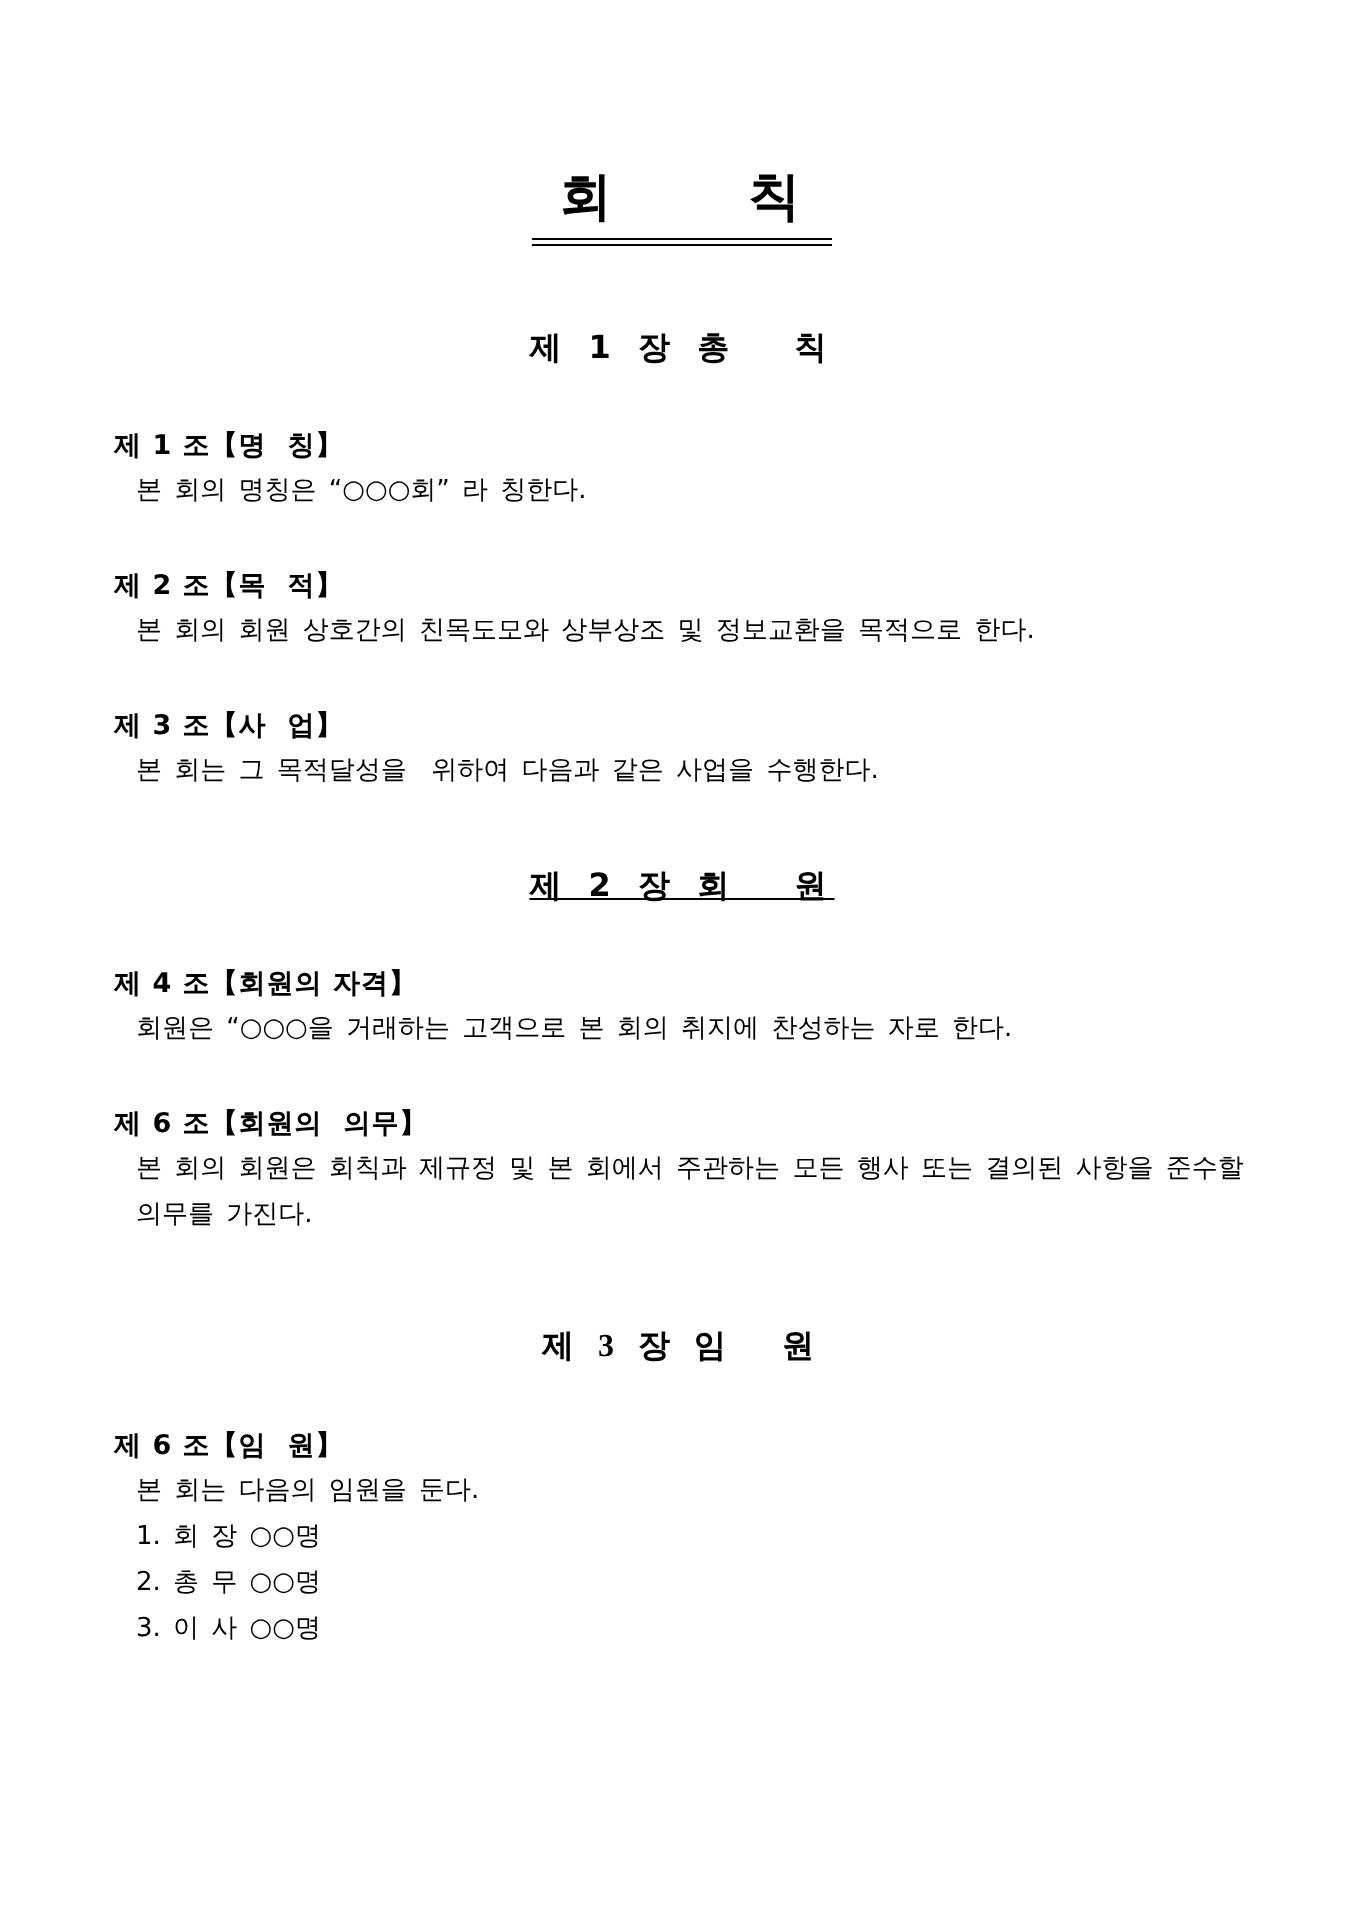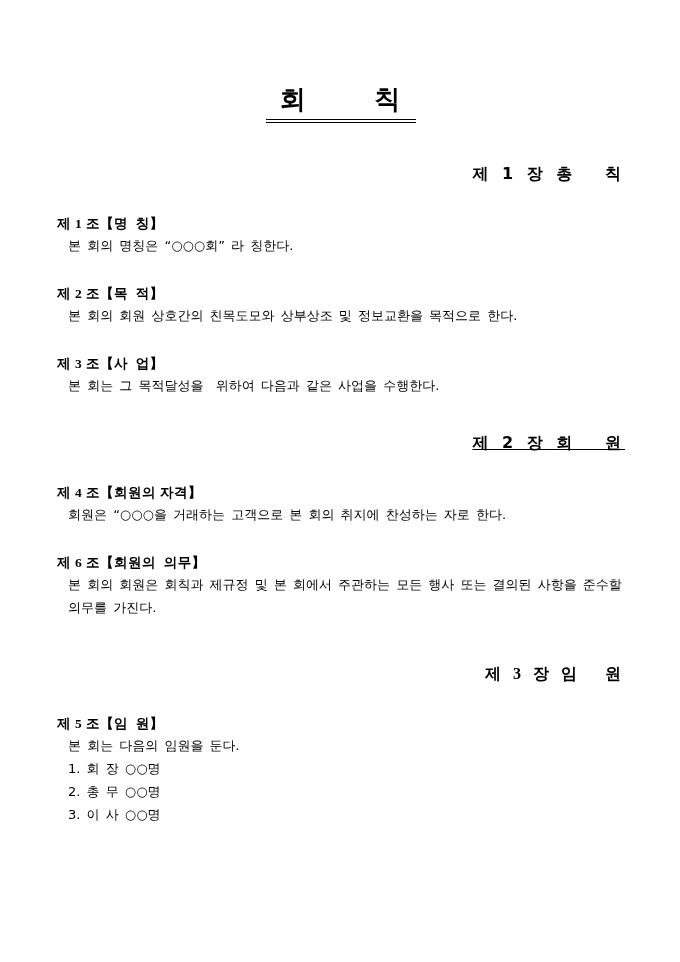--- a/index.html
+++ b/index.html
@@ -28,40 +28,39 @@
     font-size: 26px;
     font-weight: bold;
     letter-spacing: 2px;
     white-space: pre;
     line-height: 26px;
     border-bottom: 4px double #000000;
     padding: 0 14px 7px 14px;
   }
   .chapter-heading {
     margin: 0 0 28px 0;
-    text-align: right;
+    text-align: center;
     font-size: 16px;
     font-weight: bold;
     letter-spacing: 4px;
     white-space: pre;
     line-height: 22px;
   }
   .chapter-heading.ch1 { margin-top: 40px; }
   .chapter-heading.ch2 { margin-top: 35px; text-decoration: underline; }
   .chapter-heading.ch3 { margin-top: 44px; font-family: Liberation Serif, serif; }
   .article { margin: 0; }
   .article + .article { margin-top: 26px; }
   .article-heading {
     margin: 0;
     font-size: 13.5px;
     font-weight: bold;
     white-space: pre;
     line-height: 21px;
     letter-spacing: 0.5px;
-    font-family: Liberation Serif, serif;
   }
   .article-body { margin: 0; }
   .body-line {
     margin: 0;
     font-size: 13px;
     font-weight: normal;
     line-height: 23px;
     white-space: pre;
     word-spacing: 2px;
     letter-spacing: 0px;
@@ -114,21 +113,21 @@
     <h3 class="article-heading">제 6 조【회원의  의무】</h3>
     <div class="article-body">
       <p class="body-line">본 회의 회원은 회칙과 제규정 및 본 회에서 주관하는 모든 행사 또는 결의된 사항을 준수할</p>
       <p class="body-line">의무를 가진다.</p>
     </div>
   </div>
 
   <h2 class="chapter-heading ch3">제 3 장 임   원</h2>
 
   <div class="article">
-    <h3 class="article-heading">제 5 조【임  원】</h3>
+    <h3 class="article-heading">제 6 조【임  원】</h3>
     <div class="article-body">
       <p class="body-line">본 회는 다음의 임원을 둔다.</p>
       <p class="body-line">1. 회 장 ○○명</p>
       <p class="body-line">2. 총 무 ○○명</p>
       <p class="body-line">3. 이 사 ○○명</p>
     </div>
   </div>
 
 </div>
 

